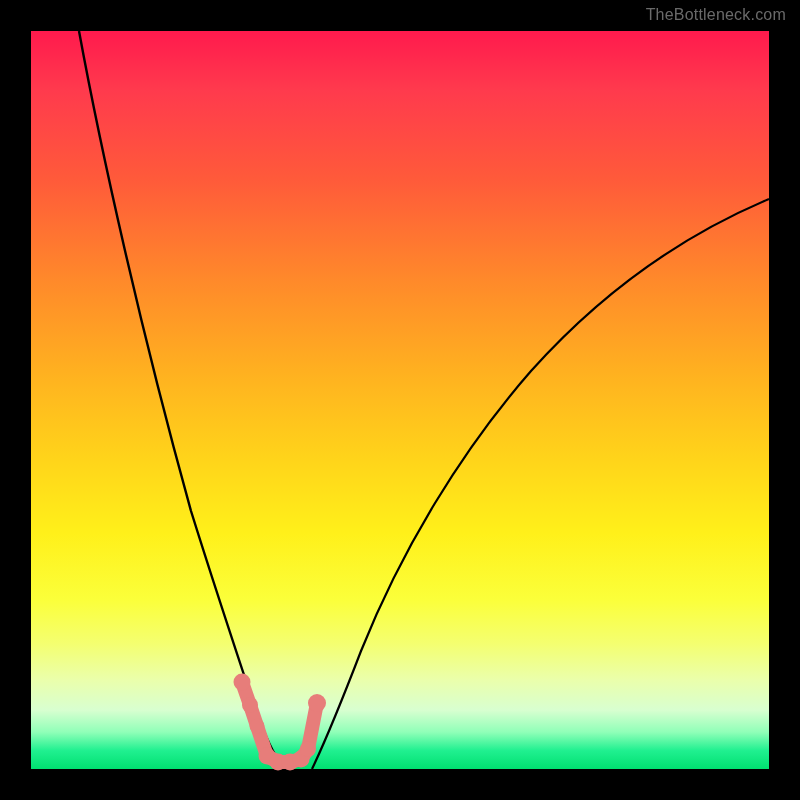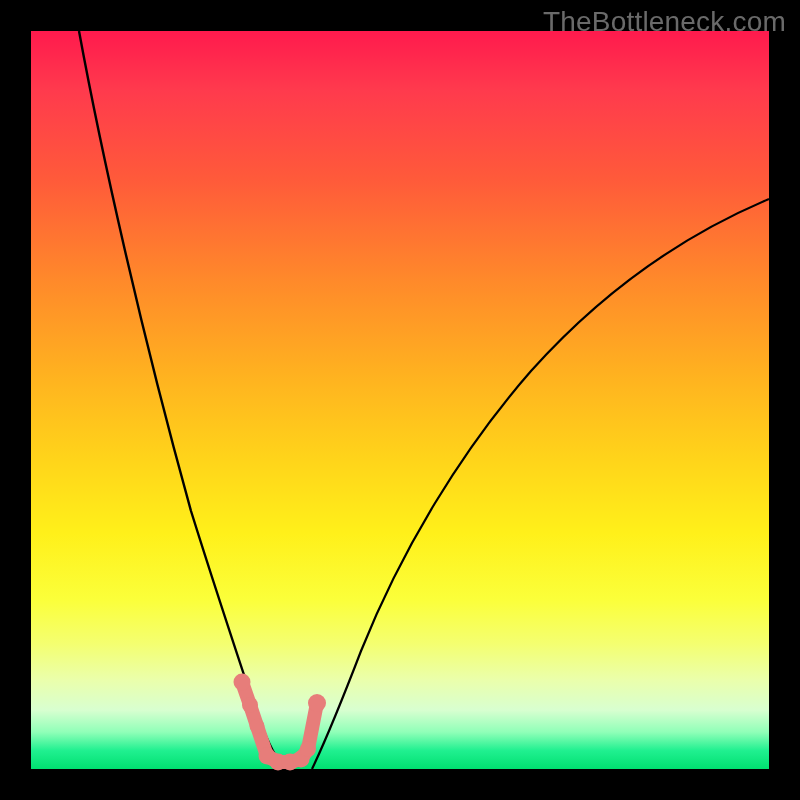--- a/index.html
+++ b/index.html
@@ -40,21 +40,21 @@
       #90ffb8 95%,
       #20f090 97.5%,
       #00e070 100%
     );
   }
   .watermark {
     position: absolute;
     top: 6px;
     right: 14px;
     color: #6a6a6a;
-    font-size: 28px;
+    font-size: 16px;
     letter-spacing: 0.2px;
     font-weight: 500;
   }
   svg.curves {
     position: absolute;
     left: 0;
     top: 0;
     width: 738px;
     height: 738px;
     overflow: visible;

